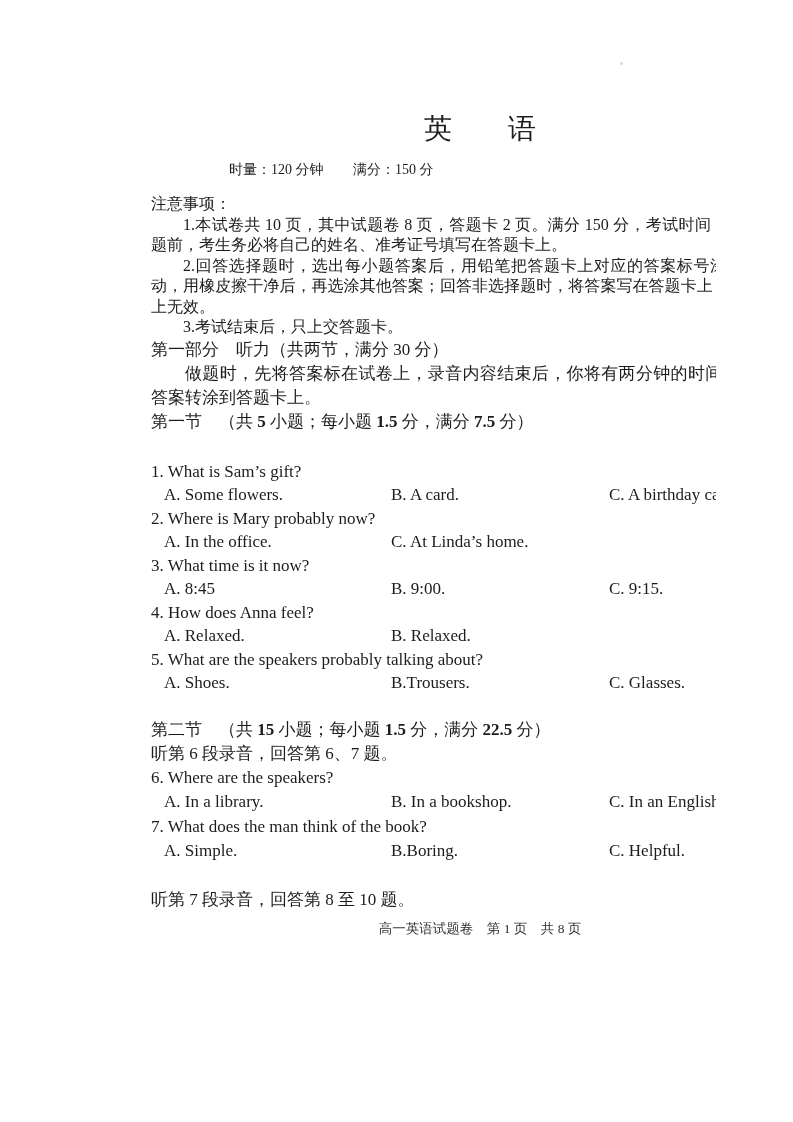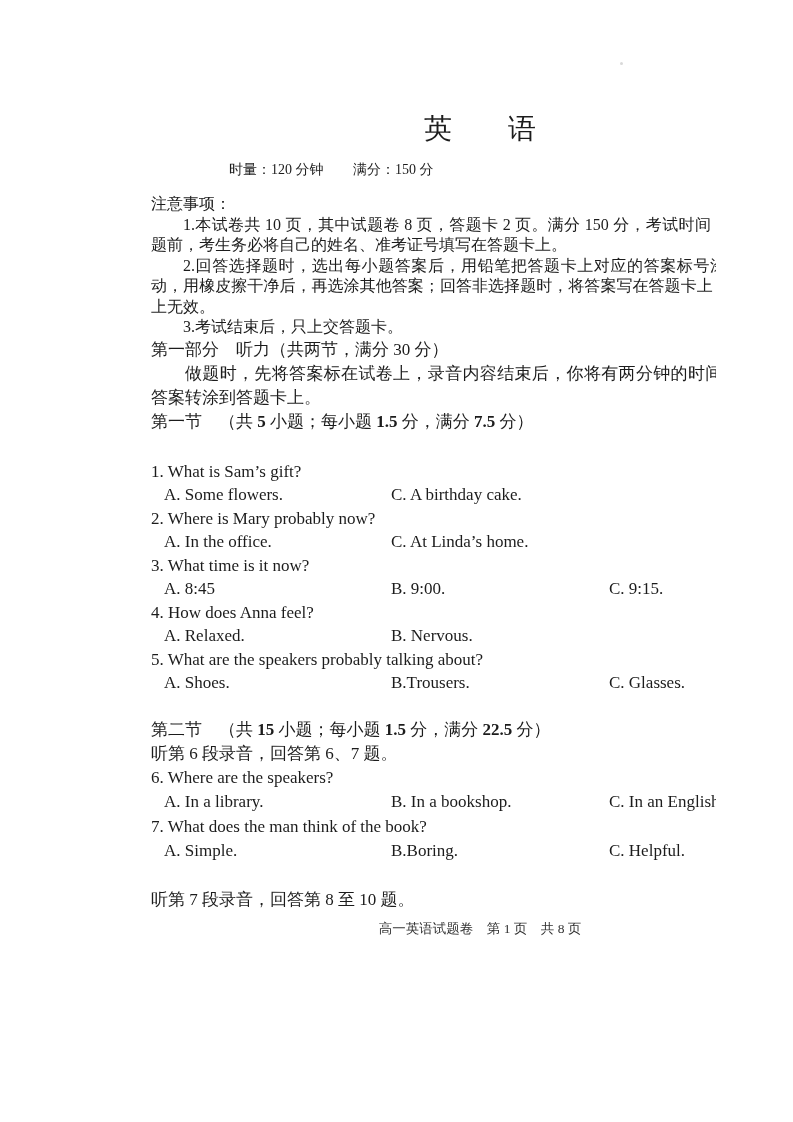--- a/index.html
+++ b/index.html
@@ -89,20 +89,21 @@
       <p class="para part-heading">第一部分　听力（共两节，满分 30 分）</p>
       <p class="para-indent">做题时，先将答案标在试卷上，录音内容结束后，你将有两分钟的时间将试卷上的答案转涂到答题卡上。</p>
       <p class="para"><span>第一节　（共 </span><span style="font-weight: bold;">5</span><span> 小题；每小题 </span><span style="font-weight: bold;">1.5</span><span> 分，满分 </span><span style="font-weight: bold;">7.5</span><span> 分）</span></p>
     </div>
 
     <div class="questions">
       <div>
         <div>1. What is Sam’s gift?</div>
         <div class="opts">
           <span>A. Some flowers.</span>
+          <span>B. A card.</span>
           <span>C. A birthday cake.</span>
         </div>
       </div>
       <div>
         <div>2. Where is Mary probably now?</div>
         <div class="opts">
           <span>A. In the office.</span>
           <span>C. At Linda’s home.</span>
         </div>
       </div>
@@ -111,21 +112,21 @@
         <div class="opts">
           <span>A. 8:45</span>
           <span>B. 9:00.</span>
           <span>C. 9:15.</span>
         </div>
       </div>
       <div>
         <div>4. How does Anna feel?</div>
         <div class="opts">
           <span>A. Relaxed.</span>
-          <span>B. Nervous.</span>
+          <span>B. Relaxed.</span>
         </div>
       </div>
       <div>
         <div>5. What are the speakers probably talking about?</div>
         <div class="opts">
           <span>A. Shoes.</span>
           <span>B.Trousers.</span>
           <span>C. Glasses.</span>
         </div>
       </div>

